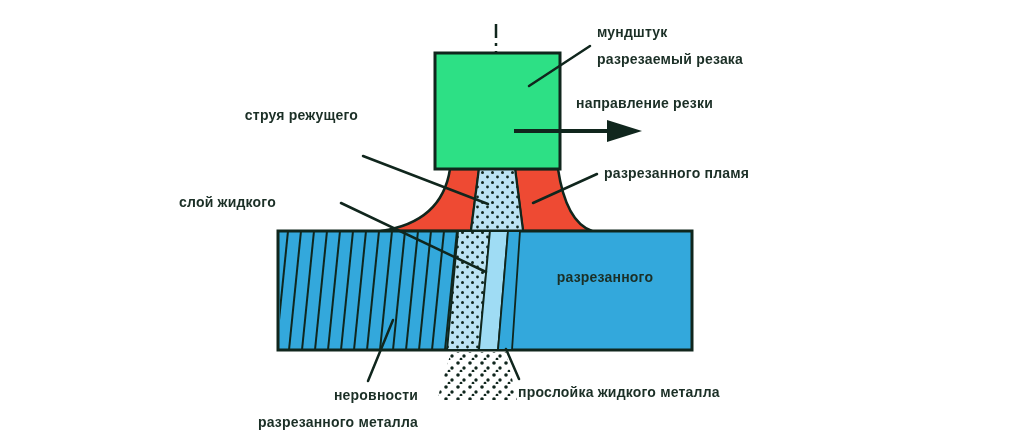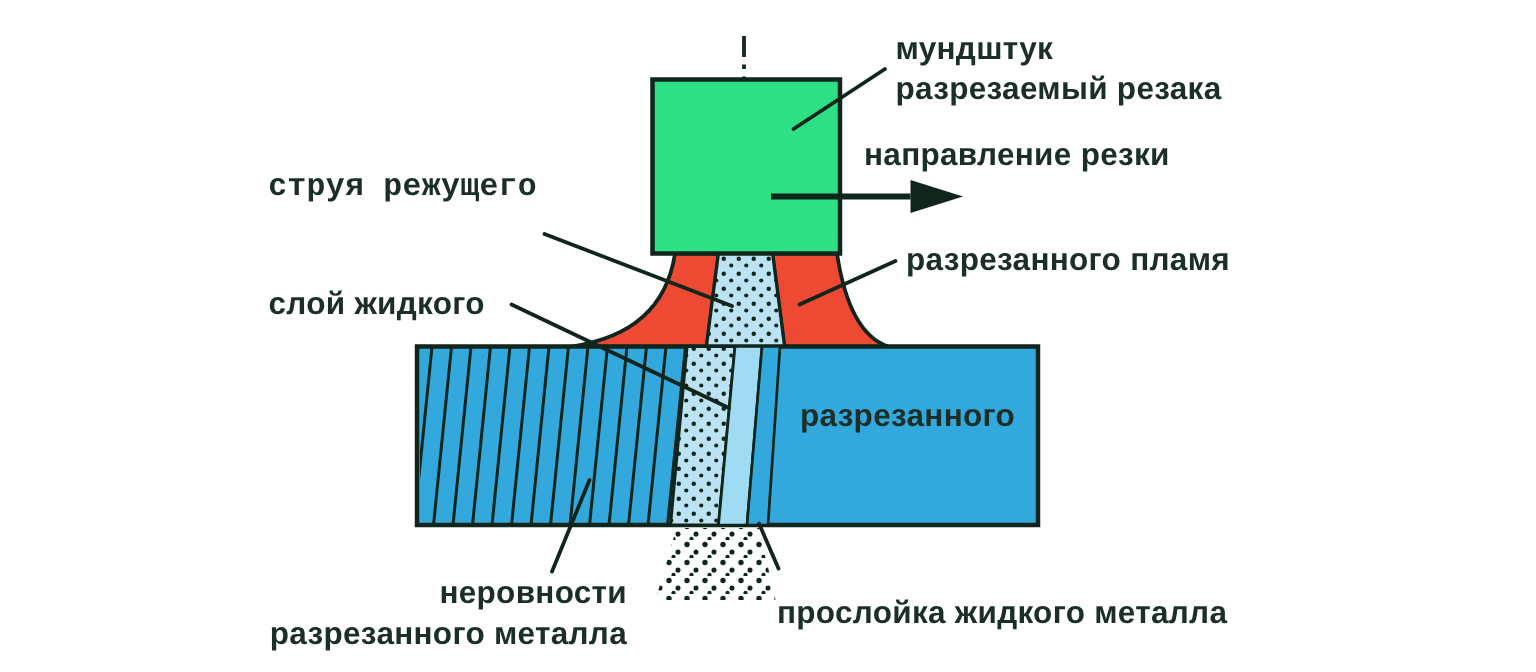--- a/index.html
+++ b/index.html
@@ -7,21 +7,21 @@
     position:relative;
     width:1024px;height:448px;
     background:#fff;
     font-family:"Liberation Sans","DejaVu Sans",sans-serif;
     overflow:hidden;
   }
   .diagram-svg{position:absolute;left:0;top:0;}
   .lbl{
     position:absolute;
     color:#1b2f26;
-    font-size:21px;
+    font-size:14px;
     font-weight:bold;
     line-height:27px;
     letter-spacing:0.2px;
     white-space:nowrap;
   }
   .lbl .line{display:block;}
   .align-right{text-align:right;}
   .align-center{text-align:center;white-space:normal;}
 </style>
 </head>
@@ -97,32 +97,32 @@
     <line x1="506" y1="349" x2="519" y2="379" stroke="#10261d" stroke-width="2.5" stroke-linecap="round"></line>
   </svg>
 
   <div class="lbl" style="left:597px;top:19px;">
     <span class="line">мундштук</span>
     <span class="line">разрезаемый резака</span>
   </div>
 
   <div class="lbl" style="left:576px;top:90px;">направление резки</div>
 
-  <div class="lbl align-right" style="left:140px;top:112px;width:218px;font-family:Liberation Mono, monospace;">
+  <div class="lbl align-right" style="left:140px;top:102px;width:218px;">
     <span class="line">струя режущего</span>
   </div>
 
   <div class="lbl" style="left:179px;top:189px;">слой жидкого</div>
 
   <div class="lbl" style="left:604px;top:160px;">разрезанного пламя</div>
 
   <div class="lbl align-center" style="left:519px;top:264px;width:172px;">
     <span class="line">разрезанного</span>
   </div>
 
   <div class="lbl align-right" style="left:150px;top:382px;width:268px;">
     <span class="line">неровности</span>
     <span class="line">разрезанного металла</span>
   </div>
 
-  <div class="lbl" style="left:518px;top:395px;">прослойка жидкого металла</div>
+  <div class="lbl" style="left:518px;top:379px;">прослойка жидкого металла</div>
 
 </div>
 
 </body></html>

